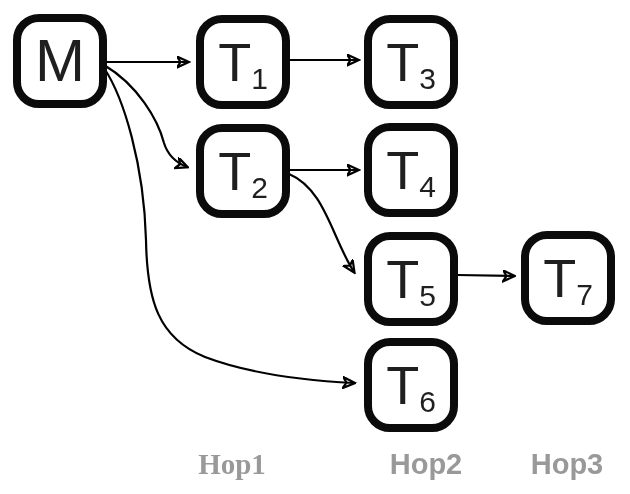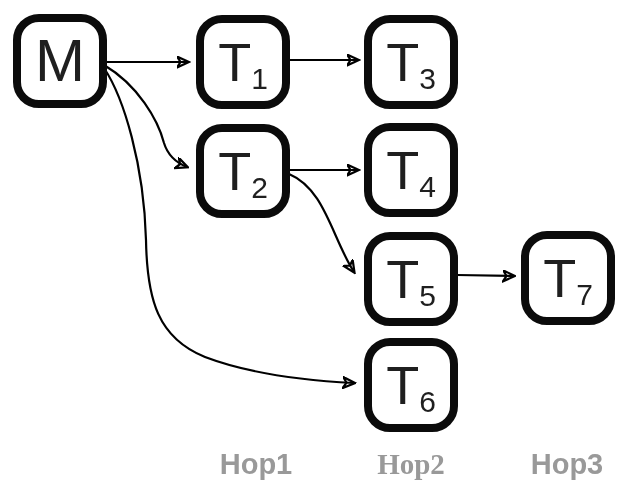--- a/index.html
+++ b/index.html
@@ -63,22 +63,22 @@
   }
   
   #node-M  { left: 13px;  top: 14px;  }
   #node-T1 { left: 196px; top: 15px;  }
   #node-T2 { left: 196px; top: 124px; }
   #node-T3 { left: 364px; top: 15px;  }
   #node-T4 { left: 364px; top: 123px; }
   #node-T5 { left: 364px; top: 232px; }
   #node-T6 { left: 364px; top: 338px; }
   #node-T7 { left: 521px; top: 231px; }
-  #hop1 { left: 186px; }
-  #hop2 { left: 341px; font-family: Liberation Serif, serif; }
+  #hop1 { left: 162px; font-family: Liberation Serif, serif; }
+  #hop2 { left: 356px; }
   #hop3 { left: 497px; }
 </style>
 </head>
 <body>
 
 <div class="canvas">
 
   <svg class="edges-layer" width="630" height="494" viewBox="0 0 630 494" xmlns="http://www.w3.org/2000/svg">
     <defs>
       <marker id="ah" markerUnits="userSpaceOnUse" markerWidth="14" markerHeight="13" refX="11.5" refY="6" orient="auto">

